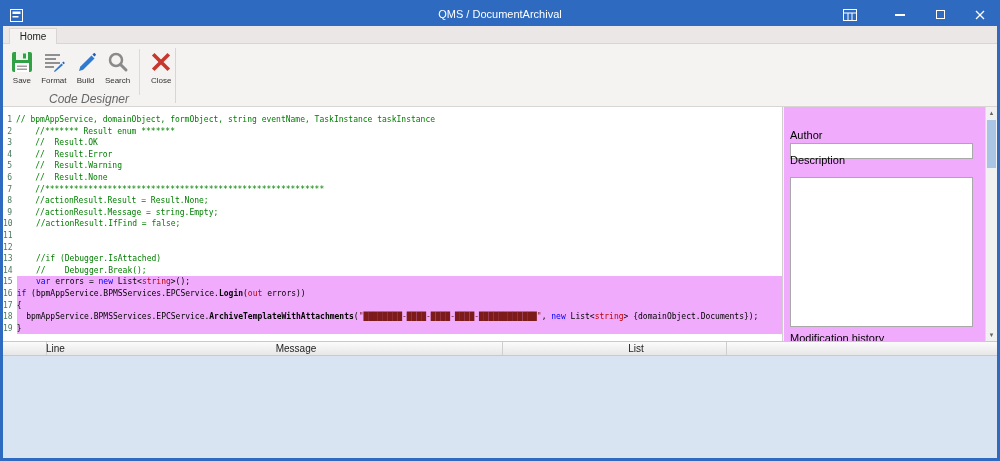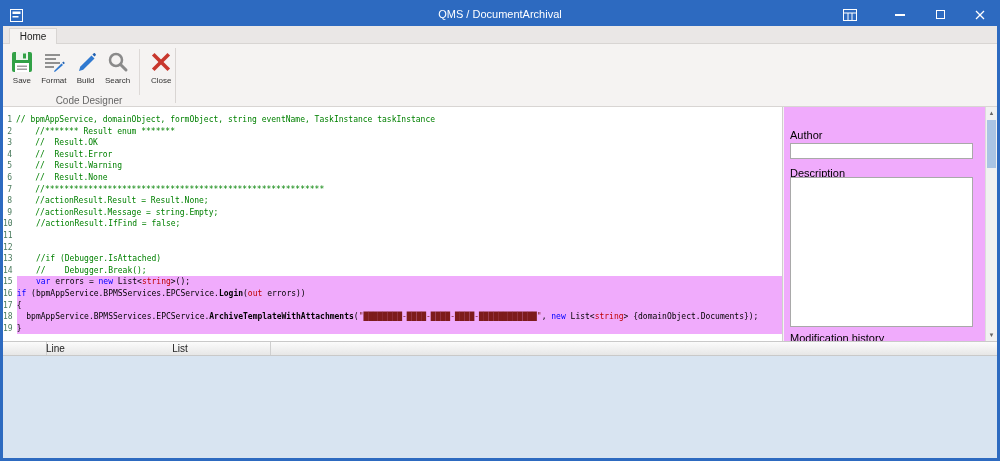--- a/index.html
+++ b/index.html
@@ -22,21 +22,21 @@
 
   
   .ribbon { position:absolute; left:0; top:41px; width:994px; height:63px; background:#f5f3f2; border-bottom:1px solid #d8d5d3; }
   .rgroup { position:absolute; left:0; top:0; width:172px; height:63px; }
   .rbuttons { display:flex; align-items:flex-start; padding:3px 0 0 6px; gap:6px; height:50px; }
   .rbtn { display:flex; flex-direction:column; align-items:center; width:30px; padding-top:1px; cursor:default; }
   .rbtn.wide { width:32px; }
   .rbtn .ic { width:24px; height:27px; display:flex; align-items:center; justify-content:center; }
   .rbtn .lab { font-size:8px; color:#333; margin-top:1px; }
   .mini-sep { width:1px; height:46px; background:#ddd9d7; margin:2px 2px 0 2px; }
-  .grp-label { position:absolute; left:0; bottom:1px; width:172px; text-align:center; font-size:10px; color:#666; }
+  .grp-label { position:absolute; left:0; bottom:1px; width:172px; text-align:center; font-size:12px; color:#666;font-style:italic; }
   .grp-divider { position:absolute; left:172px; top:4px; width:1px; height:55px; background:#d9d5d3; }
 
   
   .main { position:absolute; left:0; top:104px; width:994px; height:234px; background:#f5f3f2; }
   .editor { position:absolute; left:0; top:0; width:780px; height:234px; background:#fff; border-right:1px solid #d0cecd; overflow:hidden; padding-top:7px; font-family:"DejaVu Sans Mono", monospace; }
   .code-line { display:flex; height:11.6px; white-space:pre; }
   .ln { flex:0 0 13px; text-align:right; padding-right:4px; font-size:8px; line-height:11.6px; color:#497a5c; }
   .lt { flex:1; font-size:8px; line-height:11.6px; color:#000; }
   .code-line.hl .lt { background:#f0abfc; }
   .cm { color:#008000;margin-top:12px; }
@@ -44,21 +44,21 @@
   .str { color:#c00000; }
   .m  { font-weight:bold; color:#000; }
   .pl { color:#000; }
   .rd { color:#7d1b1b; }
 
   
   .panel { position:absolute; left:781px; top:0; width:201px; height:234px; background:#f0abfc; }
   .panel .lbl { position:absolute; left:6px; font-size:11px; color:#000; }
   .lbl-author { top:22px; }
   .author-box { position:absolute; left:6px; top:36px; width:183px; height:16px; border:1px solid #a9a9a9; background:#fff; font-size:10px; padding:0 3px; font-family:"Liberation Sans", sans-serif; }
-  .lbl-desc { top:60px; }
+  .lbl-desc { top:47px; }
   .desc-box { position:absolute; left:6px; top:70px; width:183px; height:150px; border:1px solid #a9a9a9; background:#fff; font-size:10px; padding:2px 3px; resize:none; font-family:"Liberation Sans", sans-serif; }
   .lbl-hist { top:225px; }
 
   
   .scroll { position:absolute; left:982px; top:0; width:12px; height:234px; background:#f1f1f1; border-left:1px solid #dcdcdc; }
   .scroll .arrow { position:absolute; left:0; width:11px; height:12px; font-size:6px; color:#666; text-align:center; line-height:12px; }
   .scroll .up { top:0; }
   .scroll .down { bottom:0; }
   .scroll .thumb { position:absolute; left:1px; top:13px; width:9px; height:48px; background:#a9c4e4; }
 
@@ -215,19 +215,20 @@
     <div class="scroll">
       <div class="arrow up">▲</div>
       <div class="thumb"></div>
       <div class="arrow down">▼</div>
     </div>
 
   </div>
 
   <div class="err-header">
     <div class="ehc c-line">Line</div>
+    <div class="ehc c-msg">Message</div>
     <div class="ehc c-file">List</div>
     <div class="ehc c-fill"></div>
   </div>
 
   <div class="err-body"></div>
 
 </div>
 
 </body></html>

